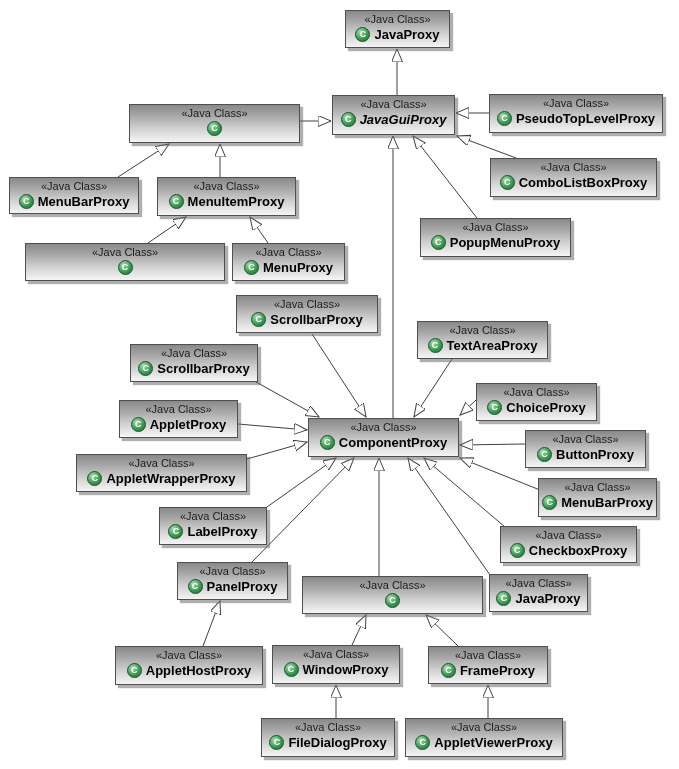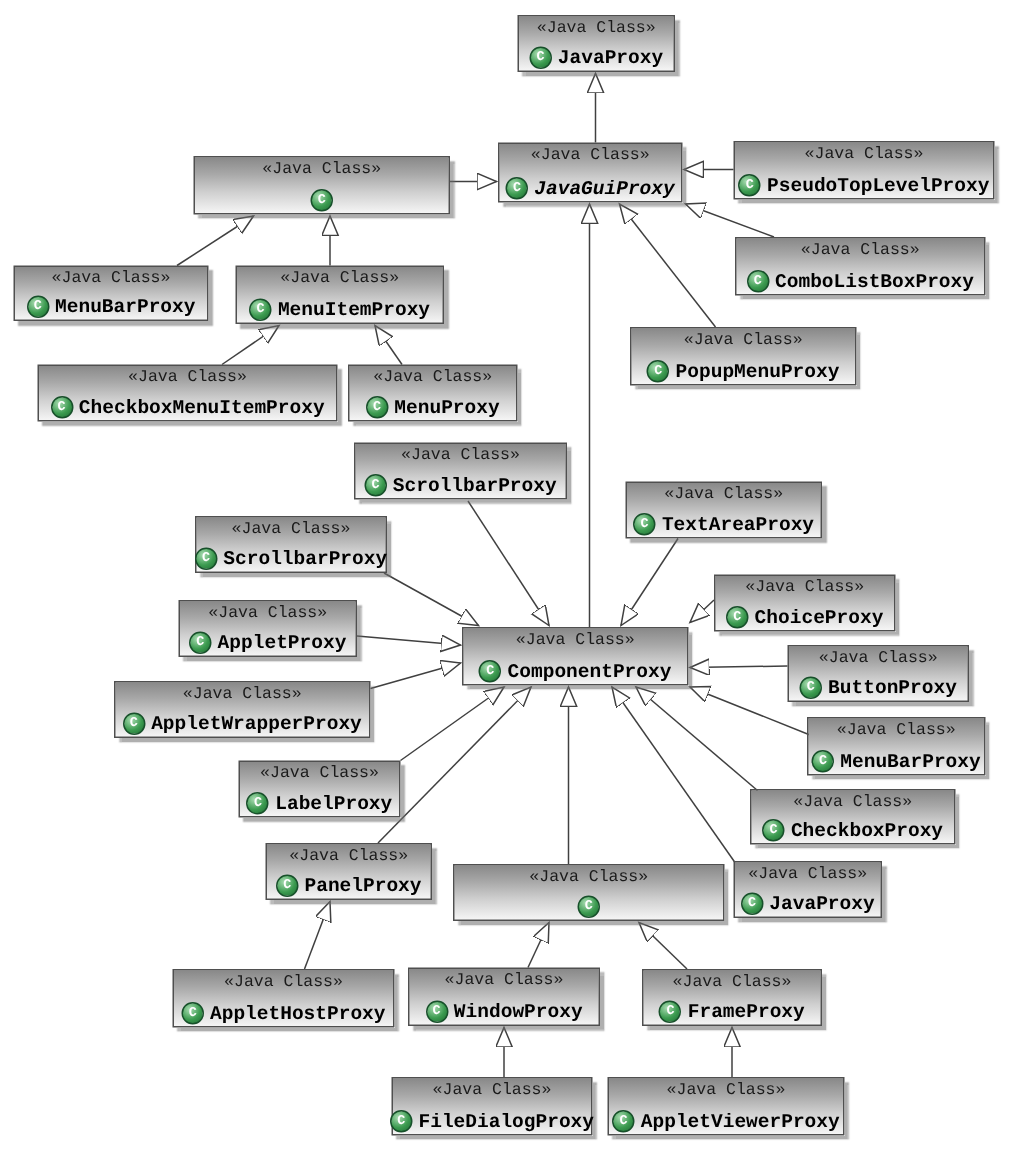--- a/index.html
+++ b/index.html
@@ -7,23 +7,22 @@
        font-family:"Liberation Sans","DejaVu Sans",sans-serif;}
   .canvas{position:absolute;left:0;top:0;width:679px;height:769px;}
   svg.edges{position:absolute;left:0;top:0;width:679px;height:769px;}
   svg.edges line{stroke:#404040;stroke-width:1;}
   .nodes{position:absolute;left:0;top:0;width:679px;height:769px;}
   .cls{
     position:absolute;box-sizing:border-box;
     border:1px solid #4f4f4f;
     background:linear-gradient(180deg,#898989 0%,#a8a8a8 30%,#cfcfcf 62%,#f5f5f5 100%);
     box-shadow:3px 3px 1px rgba(110,110,110,0.55);
-    display:flex;flex-direction:column;justify-content:space-between;align-items:center;
+    display:flex;flex-direction:column;justify-content:flex-start;align-items:center;
     padding:1px 3px;
-    font-family:Liberation Mono, monospace;
   }
   .stereo{font-size:11px;line-height:14px;color:#1a1a1a;white-space:nowrap;}
   .namerow{display:flex;align-items:center;gap:4px;margin-top:1px;white-space:nowrap;}
   .cicon{
     width:13px;height:13px;border-radius:50%;flex:0 0 13px;
     background:radial-gradient(circle at 35% 30%,#a9dcb2 0%,#3c9b50 55%,#1d6b31 100%);
     border:1px solid #17502a;color:#ffffff;
     font-size:9px;font-weight:bold;line-height:13px;text-align:center;
     display:inline-flex;align-items:center;justify-content:center;
   }
@@ -117,21 +116,20 @@
         <div class="stereo">«Java Class»</div>
         <div class="namerow">
           <span class="cicon">C</span>
           <span class="cname">MenuItemProxy</span>
         </div>
       </div>
       <div class="cls" style="left: 25px; top: 243px; width: 200px; height: 38px;">
         <div class="stereo">«Java Class»</div>
         <div class="namerow">
           <span class="cicon">C</span>
-          <span class="cname">CheckboxMenuItemProxy</span>
         </div>
       </div>
       <div class="cls" style="left: 232px; top: 243px; width: 113px; height: 38px;">
         <div class="stereo">«Java Class»</div>
         <div class="namerow">
           <span class="cicon">C</span>
           <span class="cname">MenuProxy</span>
         </div>
       </div>
       <div class="cls" style="left: 420px; top: 218px; width: 151px; height: 39px;">

